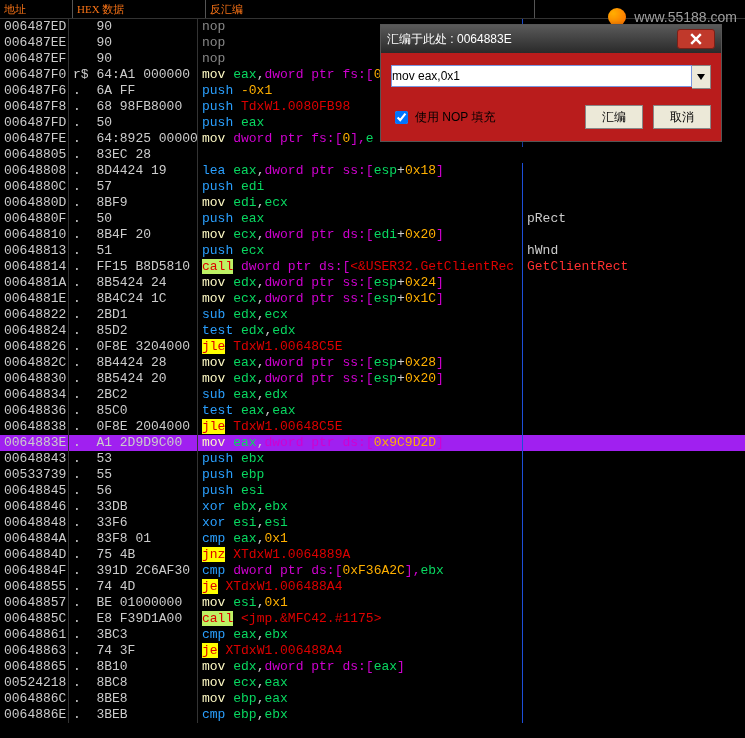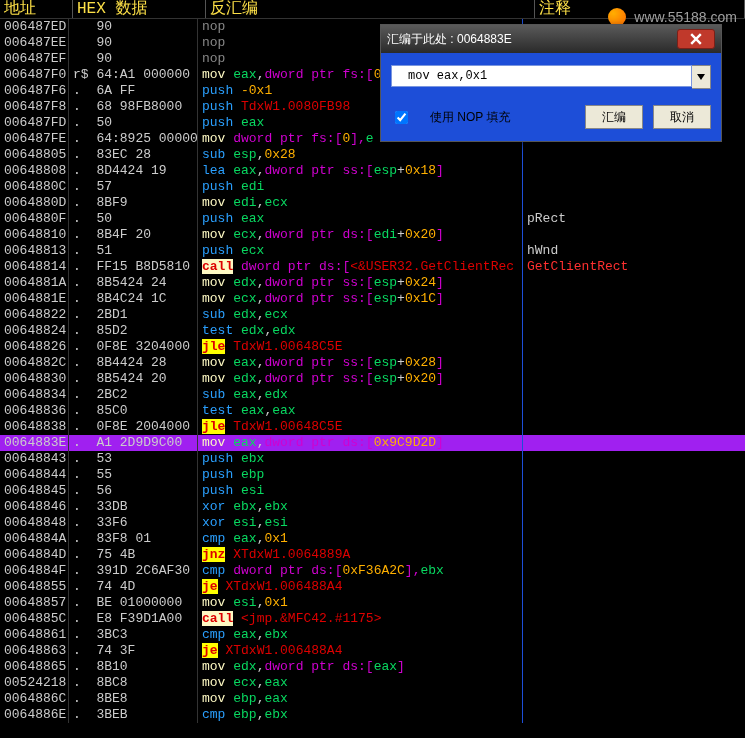--- a/index.html
+++ b/index.html
@@ -1,98 +1,97 @@
 <!DOCTYPE html>
 <html><head>
 <meta charset="utf-8">
 <style>
   html,body{margin:0;padding:0;background:#000;font-family:"Consolas","Courier New",monospace;font-size:13px;line-height:16px;color:#ccc;width:745px;height:738px;overflow:hidden;position:relative}
-  .col-head{display:flex;background:#000;color:#fde047;font-family:Liberation Mono, monospace;font-size:16px;height:18px;border-bottom:1px solid #333}
+  .col-head{display:flex;background:#000;color:#f97316;font-family:Liberation Serif, serif;font-size:11px;height:18px;border-bottom:1px solid #333}
   .col-head div{padding:1px 4px;border-right:1px solid #555}
   .c-addr{width:64px}
   .c-hex{width:124px}
   .c-disasm{width:320px}
   .c-cmt{flex:1}
   .rows{position:relative}
   .row{display:flex;height:16px;white-space:pre}
   .row.sel{background:#a020f0}
   .addr{width:64px;color:#ccc;padding-left:4px;border-right:1px solid #333}
   .hex{width:124px;color:#ccc;padding-left:4px;border-right:1px solid #333}
   .disasm{width:320px;padding-left:4px;border-right:1px solid #1d4ed8;overflow:hidden}
   .cmt{flex:1;padding-left:4px;color:#ccc}
   .mn-push{color:#2aa0ff}
   .mn-mov{color:#fef9c3}
   .mn-sub{color:#2aa0ff}
   .mn-lea{color:#2aa0ff}
   .mn-test{color:#2aa0ff}
   .mn-xor{color:#2aa0ff}
   .mn-cmp{color:#2aa0ff}
   .mn-nop{color:#888}
-  .mn-call-hl{background:#fef9c3;color:#d00;font-weight:bold}
-  .mn-j{background:#ff0;color:#d00;font-weight:bold}
+  .mn-call-hl{background:#bef264;color:#d00;font-weight:normal}
+  .mn-j{background:#ff0;color:#d00;font-weight:normal}
   .reg{color:#08d860}
   .num{color:#ffb000}
   .ptr{color:#d000d0}
   .addr-op{color:#d00;}
   .cmt-red{color:#ff3030}
   
-  .dialog{position:absolute;top:24px;left:380px;width:340px;background:#1d4ed8;border:1px solid #555;box-shadow:3px 3px 8px rgba(0,0,0,.5);font-family:"SimSun","Microsoft YaHei",sans-serif;font-size:12px;color:#000}
+  .dialog{position:absolute;top:24px;left:380px;width:340px;background:#b91c1c;border:1px solid #555;box-shadow:3px 3px 8px rgba(0,0,0,.5);font-family:"SimSun","Microsoft YaHei",sans-serif;font-size:12px;color:#000}
   .titlebar{height:28px;background:linear-gradient(#5a5a5a,#2a2a2a);color:#fff;display:flex;align-items:center;padding:0 6px;justify-content:space-between}
   .closebtn{width:36px;height:18px;background:#c0392b;border:1px solid #7a2018;border-radius:3px;color:#fff;display:flex;align-items:center;justify-content:center}
   .closebtn svg{width:12px;height:12px}
   .dlgbody{padding:12px 10px}
   .combo{display:flex}
-  .combo input{flex:1;height:20px;border:1px solid #7a96df;background:#fff;color:#000;font-family:Liberation Mono, monospace;font-size:12px;padding:0 16px}
+  .combo input{flex:1;height:20px;border:1px solid #7a96df;background:#fff;color:#000;font-family:Liberation Sans, sans-serif;font-size:12px;padding:0 0}
   .combo .dd{width:18px;height:22px;background:#ece9d8;border:1px solid #888;border-left:none;display:flex;align-items:center;justify-content:center}
   .dlgrow{display:flex;align-items:center;margin-top:16px;gap:10px}
-  .dlgrow label{display:flex;align-items:center;gap:19px}
+  .dlgrow label{display:flex;align-items:center;gap:4px}
   .btn{width:56px;height:22px;background:#ece9d8;border:1px solid #888;display:flex;align-items:center;justify-content:center;cursor:pointer}
   .watermark{position:absolute;top:8px;right:8px;color:#a0a0a0;font-family:Arial;font-size:14px;display:flex;align-items:center;gap:8px;pointer-events:none}
   .watermark .g{width:18px;height:18px;border-radius:50%;background:radial-gradient(circle at 30% 30%,#ffae00,#ff6a00)}
 </style>
 </head>
 <body>
 
 <div class="col-head">
   <div class="c-addr">地址</div>
   <div class="c-hex">HEX 数据</div>
   <div class="c-disasm">反汇编</div>
-  <div class="c-cmt">注释</div>
 </div>
 
 <div class="rows" id="rows">
     <div class="row"><div class="addr">006487ED</div><div class="hex">   90</div><div class="disasm"><span class="mn-nop">nop</span></div><div class="cmt"></div></div>
     <div class="row"><div class="addr">006487EE</div><div class="hex">   90</div><div class="disasm"><span class="mn-nop">nop</span></div><div class="cmt"></div></div>
     <div class="row"><div class="addr">006487EF</div><div class="hex">   90</div><div class="disasm"><span class="mn-nop">nop</span></div><div class="cmt"></div></div>
     <div class="row"><div class="addr">006487F0</div><div class="hex">r$ 64:A1 000000</div><div class="disasm"><span class="mn-mov">mov </span><span class="reg">eax</span><span>,</span><span class="ptr">dword ptr fs:[</span><span class="num">0</span><span class="ptr">]</span></div><div class="cmt"></div></div>
     <div class="row"><div class="addr">006487F6</div><div class="hex">.  6A FF</div><div class="disasm"><span class="mn-push">push </span><span class="num">-0x1</span></div><div class="cmt"></div></div>
     <div class="row"><div class="addr">006487F8</div><div class="hex">.  68 98FB8000</div><div class="disasm"><span class="mn-push">push </span><span class="addr-op">TdxW1.0080FB98</span></div><div class="cmt"></div></div>
     <div class="row"><div class="addr">006487FD</div><div class="hex">.  50</div><div class="disasm"><span class="mn-push">push </span><span class="reg">eax</span></div><div class="cmt"></div></div>
     <div class="row"><div class="addr">006487FE</div><div class="hex">.  64:8925 00000</div><div class="disasm"><span class="mn-mov">mov </span><span class="ptr">dword ptr fs:[</span><span class="num">0</span><span class="ptr">],</span><span class="reg">e</span></div><div class="cmt"></div></div>
-    <div class="row"><div class="addr">00648805</div><div class="hex">.  83EC 28</div><div class="disasm"><span class="mn-sub">sub </span><span class="reg">esp</span><span>,</span><span class="num">0x28</span></div><div class="cmt"></div></div>
+    <div class="row"><div class="addr">00648805</div><div class="hex">.  83EC 28</div><div class="cmt"></div></div>
     <div class="row"><div class="addr">00648808</div><div class="hex">.  8D4424 19</div><div class="disasm"><span class="mn-lea">lea </span><span class="reg">eax</span><span>,</span><span class="ptr">dword ptr ss:[</span><span class="reg">esp</span><span>+</span><span class="num">0x18</span><span class="ptr">]</span></div><div class="cmt"></div></div>
     <div class="row"><div class="addr">0064880C</div><div class="hex">.  57</div><div class="disasm"><span class="mn-push">push </span><span class="reg">edi</span></div><div class="cmt"></div></div>
     <div class="row"><div class="addr">0064880D</div><div class="hex">.  8BF9</div><div class="disasm"><span class="mn-mov">mov </span><span class="reg">edi</span><span>,</span><span class="reg">ecx</span></div><div class="cmt"></div></div>
     <div class="row"><div class="addr">0064880F</div><div class="hex">.  50</div><div class="disasm"><span class="mn-push">push </span><span class="reg">eax</span></div><div class="cmt"><span>pRect</span></div></div>
     <div class="row"><div class="addr">00648810</div><div class="hex">.  8B4F 20</div><div class="disasm"><span class="mn-mov">mov </span><span class="reg">ecx</span><span>,</span><span class="ptr">dword ptr ds:[</span><span class="reg">edi</span><span>+</span><span class="num">0x20</span><span class="ptr">]</span></div><div class="cmt"></div></div>
     <div class="row"><div class="addr">00648813</div><div class="hex">.  51</div><div class="disasm"><span class="mn-push">push </span><span class="reg">ecx</span></div><div class="cmt"><span>hWnd</span></div></div>
     <div class="row"><div class="addr">00648814</div><div class="hex">.  FF15 B8D5810</div><div class="disasm"><span class="mn-call-hl">call</span><span> </span><span class="ptr">dword ptr ds:[</span><span class="addr-op">&lt;&amp;USER32.GetClientRec</span></div><div class="cmt"><span class="cmt-red">GetClientRect</span></div></div>
     <div class="row"><div class="addr">0064881A</div><div class="hex">.  8B5424 24</div><div class="disasm"><span class="mn-mov">mov </span><span class="reg">edx</span><span>,</span><span class="ptr">dword ptr ss:[</span><span class="reg">esp</span><span>+</span><span class="num">0x24</span><span class="ptr">]</span></div><div class="cmt"></div></div>
     <div class="row"><div class="addr">0064881E</div><div class="hex">.  8B4C24 1C</div><div class="disasm"><span class="mn-mov">mov </span><span class="reg">ecx</span><span>,</span><span class="ptr">dword ptr ss:[</span><span class="reg">esp</span><span>+</span><span class="num">0x1C</span><span class="ptr">]</span></div><div class="cmt"></div></div>
     <div class="row"><div class="addr">00648822</div><div class="hex">.  2BD1</div><div class="disasm"><span class="mn-sub">sub </span><span class="reg">edx</span><span>,</span><span class="reg">ecx</span></div><div class="cmt"></div></div>
     <div class="row"><div class="addr">00648824</div><div class="hex">.  85D2</div><div class="disasm"><span class="mn-test">test </span><span class="reg">edx</span><span>,</span><span class="reg">edx</span></div><div class="cmt"></div></div>
     <div class="row"><div class="addr">00648826</div><div class="hex">.  0F8E 3204000</div><div class="disasm"><span class="mn-j">jle</span><span> </span><span class="addr-op">TdxW1.00648C5E</span></div><div class="cmt"></div></div>
     <div class="row"><div class="addr">0064882C</div><div class="hex">.  8B4424 28</div><div class="disasm"><span class="mn-mov">mov </span><span class="reg">eax</span><span>,</span><span class="ptr">dword ptr ss:[</span><span class="reg">esp</span><span>+</span><span class="num">0x28</span><span class="ptr">]</span></div><div class="cmt"></div></div>
     <div class="row"><div class="addr">00648830</div><div class="hex">.  8B5424 20</div><div class="disasm"><span class="mn-mov">mov </span><span class="reg">edx</span><span>,</span><span class="ptr">dword ptr ss:[</span><span class="reg">esp</span><span>+</span><span class="num">0x20</span><span class="ptr">]</span></div><div class="cmt"></div></div>
     <div class="row"><div class="addr">00648834</div><div class="hex">.  2BC2</div><div class="disasm"><span class="mn-sub">sub </span><span class="reg">eax</span><span>,</span><span class="reg">edx</span></div><div class="cmt"></div></div>
     <div class="row"><div class="addr">00648836</div><div class="hex">.  85C0</div><div class="disasm"><span class="mn-test">test </span><span class="reg">eax</span><span>,</span><span class="reg">eax</span></div><div class="cmt"></div></div>
     <div class="row"><div class="addr">00648838</div><div class="hex">.  0F8E 2004000</div><div class="disasm"><span class="mn-j">jle</span><span> </span><span class="addr-op">TdxW1.00648C5E</span></div><div class="cmt"></div></div>
     <div class="row sel"><div class="addr">0064883E</div><div class="hex">.  A1 2D9D9C00</div><div class="disasm"><span class="mn-mov">mov </span><span class="reg">eax</span><span>,</span><span class="ptr">dword ptr ds:[</span><span class="num">0x9C9D2D</span><span class="ptr">]</span></div><div class="cmt"></div></div>
     <div class="row"><div class="addr">00648843</div><div class="hex">.  53</div><div class="disasm"><span class="mn-push">push </span><span class="reg">ebx</span></div><div class="cmt"></div></div>
-    <div class="row"><div class="addr">00648844</div><div class="hex">.  55</div><div class="disasm"><span class="mn-push">push </span><span class="reg">ebp</span></div><div class="cmt"></div></div>
+    <div class="row"><div class="addr">00533739</div><div class="hex">.  55</div><div class="disasm"><span class="mn-push">push </span><span class="reg">ebp</span></div><div class="cmt"></div></div>
     <div class="row"><div class="addr">00648845</div><div class="hex">.  56</div><div class="disasm"><span class="mn-push">push </span><span class="reg">esi</span></div><div class="cmt"></div></div>
     <div class="row"><div class="addr">00648846</div><div class="hex">.  33DB</div><div class="disasm"><span class="mn-xor">xor </span><span class="reg">ebx</span><span>,</span><span class="reg">ebx</span></div><div class="cmt"></div></div>
     <div class="row"><div class="addr">00648848</div><div class="hex">.  33F6</div><div class="disasm"><span class="mn-xor">xor </span><span class="reg">esi</span><span>,</span><span class="reg">esi</span></div><div class="cmt"></div></div>
     <div class="row"><div class="addr">0064884A</div><div class="hex">.  83F8 01</div><div class="disasm"><span class="mn-cmp">cmp </span><span class="reg">eax</span><span>,</span><span class="num">0x1</span></div><div class="cmt"></div></div>
     <div class="row"><div class="addr">0064884D</div><div class="hex">.  75 4B</div><div class="disasm"><span class="mn-j">jnz</span><span> </span><span class="addr-op">XTdxW1.0064889A</span></div><div class="cmt"></div></div>
     <div class="row"><div class="addr">0064884F</div><div class="hex">.  391D 2C6AF30</div><div class="disasm"><span class="mn-cmp">cmp </span><span class="ptr">dword ptr ds:[</span><span class="num">0xF36A2C</span><span class="ptr">],</span><span class="reg">ebx</span></div><div class="cmt"></div></div>
     <div class="row"><div class="addr">00648855</div><div class="hex">.  74 4D</div><div class="disasm"><span class="mn-j">je</span><span> </span><span class="addr-op">XTdxW1.006488A4</span></div><div class="cmt"></div></div>
     <div class="row"><div class="addr">00648857</div><div class="hex">.  BE 01000000</div><div class="disasm"><span class="mn-mov">mov </span><span class="reg">esi</span><span>,</span><span class="num">0x1</span></div><div class="cmt"></div></div>
     <div class="row"><div class="addr">0064885C</div><div class="hex">.  E8 F39D1A00</div><div class="disasm"><span class="mn-call-hl">call</span><span> </span><span class="addr-op">&lt;jmp.&amp;MFC42.#1175&gt;</span></div><div class="cmt"></div></div>
     <div class="row"><div class="addr">00648861</div><div class="hex">.  3BC3</div><div class="disasm"><span class="mn-cmp">cmp </span><span class="reg">eax</span><span>,</span><span class="reg">ebx</span></div><div class="cmt"></div></div>

